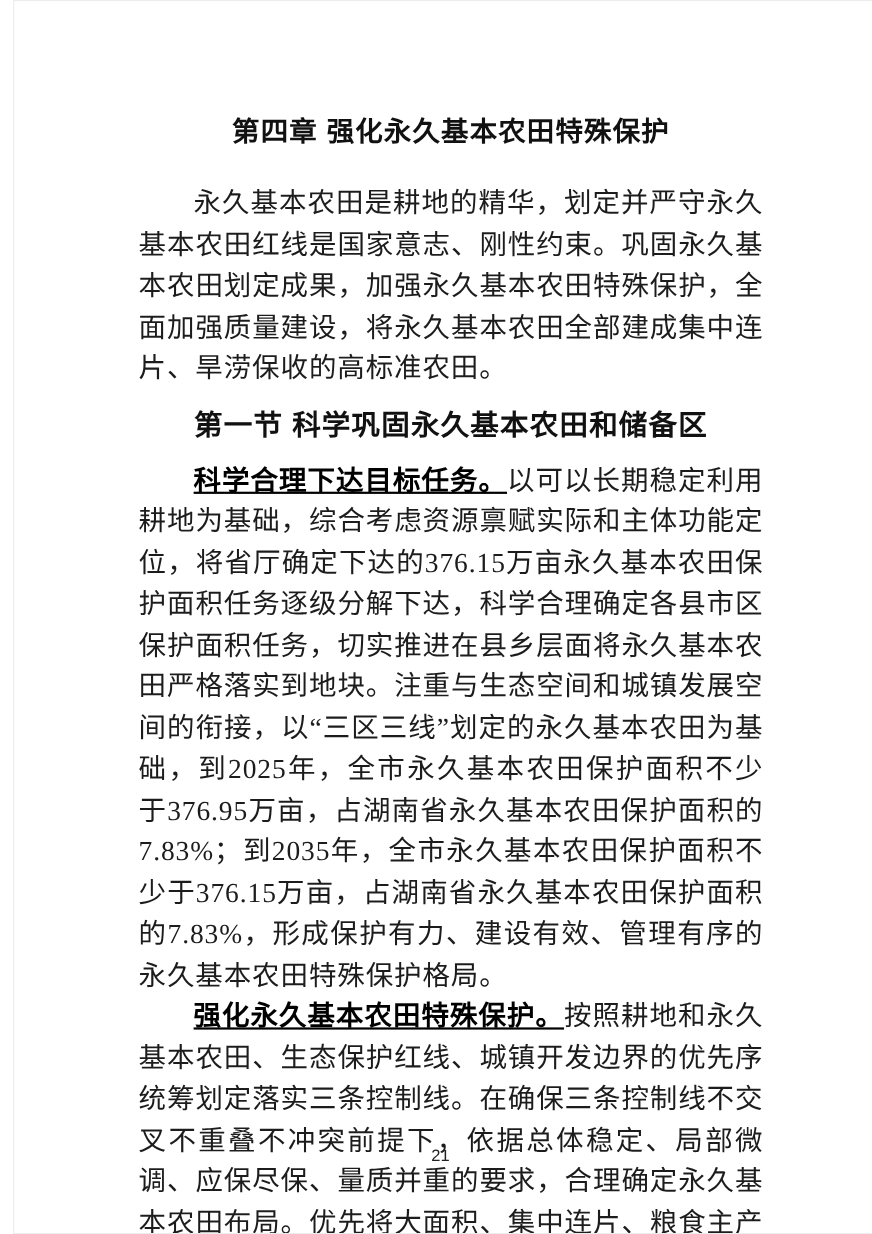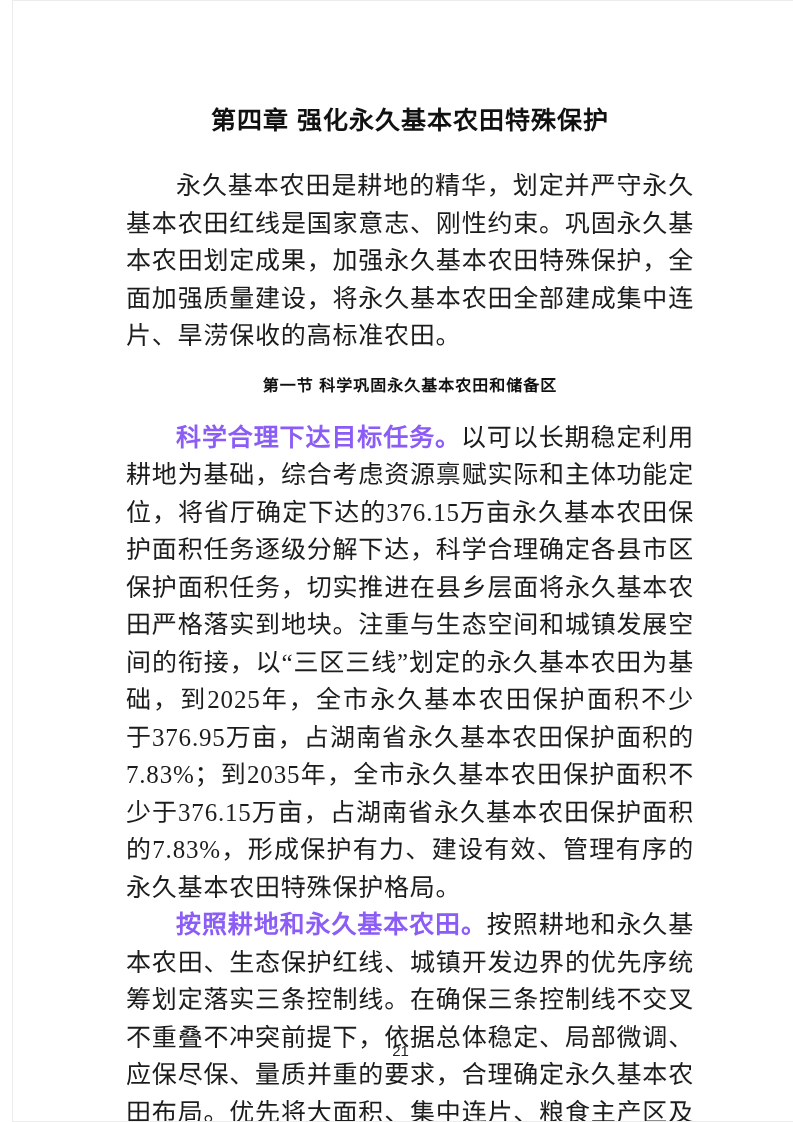--- a/index.html
+++ b/index.html
@@ -26,39 +26,40 @@
     font-size: 25px;
     line-height: 34px;
     letter-spacing: 1px;
     text-align: center;
     color: #111111;
     margin: 0 0 30px 0;
   }
   .section-title {
     font-family: "Liberation Sans", "DejaVu Sans", sans-serif;
     font-weight: bold;
-    font-size: 16px;
+    font-size: 26px;
     line-height: 30px;
     letter-spacing: 1px;
     text-align: center;
     color: #111111;
     margin: 16px 0 18px 0;
   }
   .body-para {
     font-size: 25px;
     line-height: 37.5px;
     letter-spacing: 0.8px;
     text-align: justify;
     text-indent: 2em;
     margin: 0;
   }
   .para-lead {
     font-family: "Liberation Sans", "DejaVu Sans", sans-serif;
     font-weight: bold;
-    color: #8b5cf6;
+    color: #000000;
+    text-decoration: underline;
   }
   .page-number {
     position: absolute;
     left: 0;
     right: 16px;
     bottom: 62px;
     text-align: center;
     font-family: "Liberation Sans", "DejaVu Sans", sans-serif;
     font-size: 15px;
     color: #222222;
@@ -70,17 +71,17 @@
 <div class="page">
 
   <h1 class="chapter-title">第四章 强化永久基本农田特殊保护</h1>
 
   <p class="body-para">永久基本农田是耕地的精华，划定并严守永久基本农田红线是国家意志、刚性约束。巩固永久基本农田划定成果，加强永久基本农田特殊保护，全面加强质量建设，将永久基本农田全部建成集中连片、旱涝保收的高标准农田。</p>
 
   <h2 class="section-title">第一节 科学巩固永久基本农田和储备区</h2>
 
   <p class="body-para"><span class="para-lead">科学合理下达目标任务。</span><span class="para-body">以可以长期稳定利用耕地为基础，综合考虑资源禀赋实际和主体功能定位，将省厅确定下达的376.15万亩永久基本农田保护面积任务逐级分解下达，科学合理确定各县市区保护面积任务，切实推进在县乡层面将永久基本农田严格落实到地块。注重与生态空间和城镇发展空间的衔接，以“三区三线”划定的永久基本农田为基础，到2025年，全市永久基本农田保护面积不少于376.95万亩，占湖南省永久基本农田保护面积的7.83%；到2035年，全市永久基本农田保护面积不少于376.15万亩，占湖南省永久基本农田保护面积的7.83%，形成保护有力、建设有效、管理有序的永久基本农田特殊保护格局。</span></p>
 
-  <p class="body-para"><span class="para-lead">按照耕地和永久基本农田。</span><span class="para-body">按照耕地和永久基本农田、生态保护红线、城镇开发边界的优先序统筹划定落实三条控制线。在确保三条控制线不交叉不重叠不冲突前提下，依据总体稳定、局部微调、应保尽保、量质并重的要求，合理确定永久基本农田布局。优先将大面积、集中连片、粮食主产区及蔬菜生产基地内、有良好的水利和水土保持设施的高质量耕地以及城镇周边、交通沿线易被占用的优质耕地优先划为永久基本农田实行特殊保护。到2035年，全市永久基本农田保护面积不少于376.15万亩，其中溆浦县、沅陵县、芷江侗族自治县分</span></p>
+  <p class="body-para"><span class="para-lead">强化永久基本农田特殊保护。</span><span class="para-body">按照耕地和永久基本农田、生态保护红线、城镇开发边界的优先序统筹划定落实三条控制线。在确保三条控制线不交叉不重叠不冲突前提下，依据总体稳定、局部微调、应保尽保、量质并重的要求，合理确定永久基本农田布局。优先将大面积、集中连片、粮食主产区及蔬菜生产基地内、有良好的水利和水土保持设施的高质量耕地以及城镇周边、交通沿线易被占用的优质耕地优先划为永久基本农田实行特殊保护。到2035年，全市永久基本农田保护面积不少于376.15万亩，其中溆浦县、沅陵县、芷江侗族自治县分</span></p>
 
   <div class="page-number">21</div>
 
 </div>
 
 </body></html>

